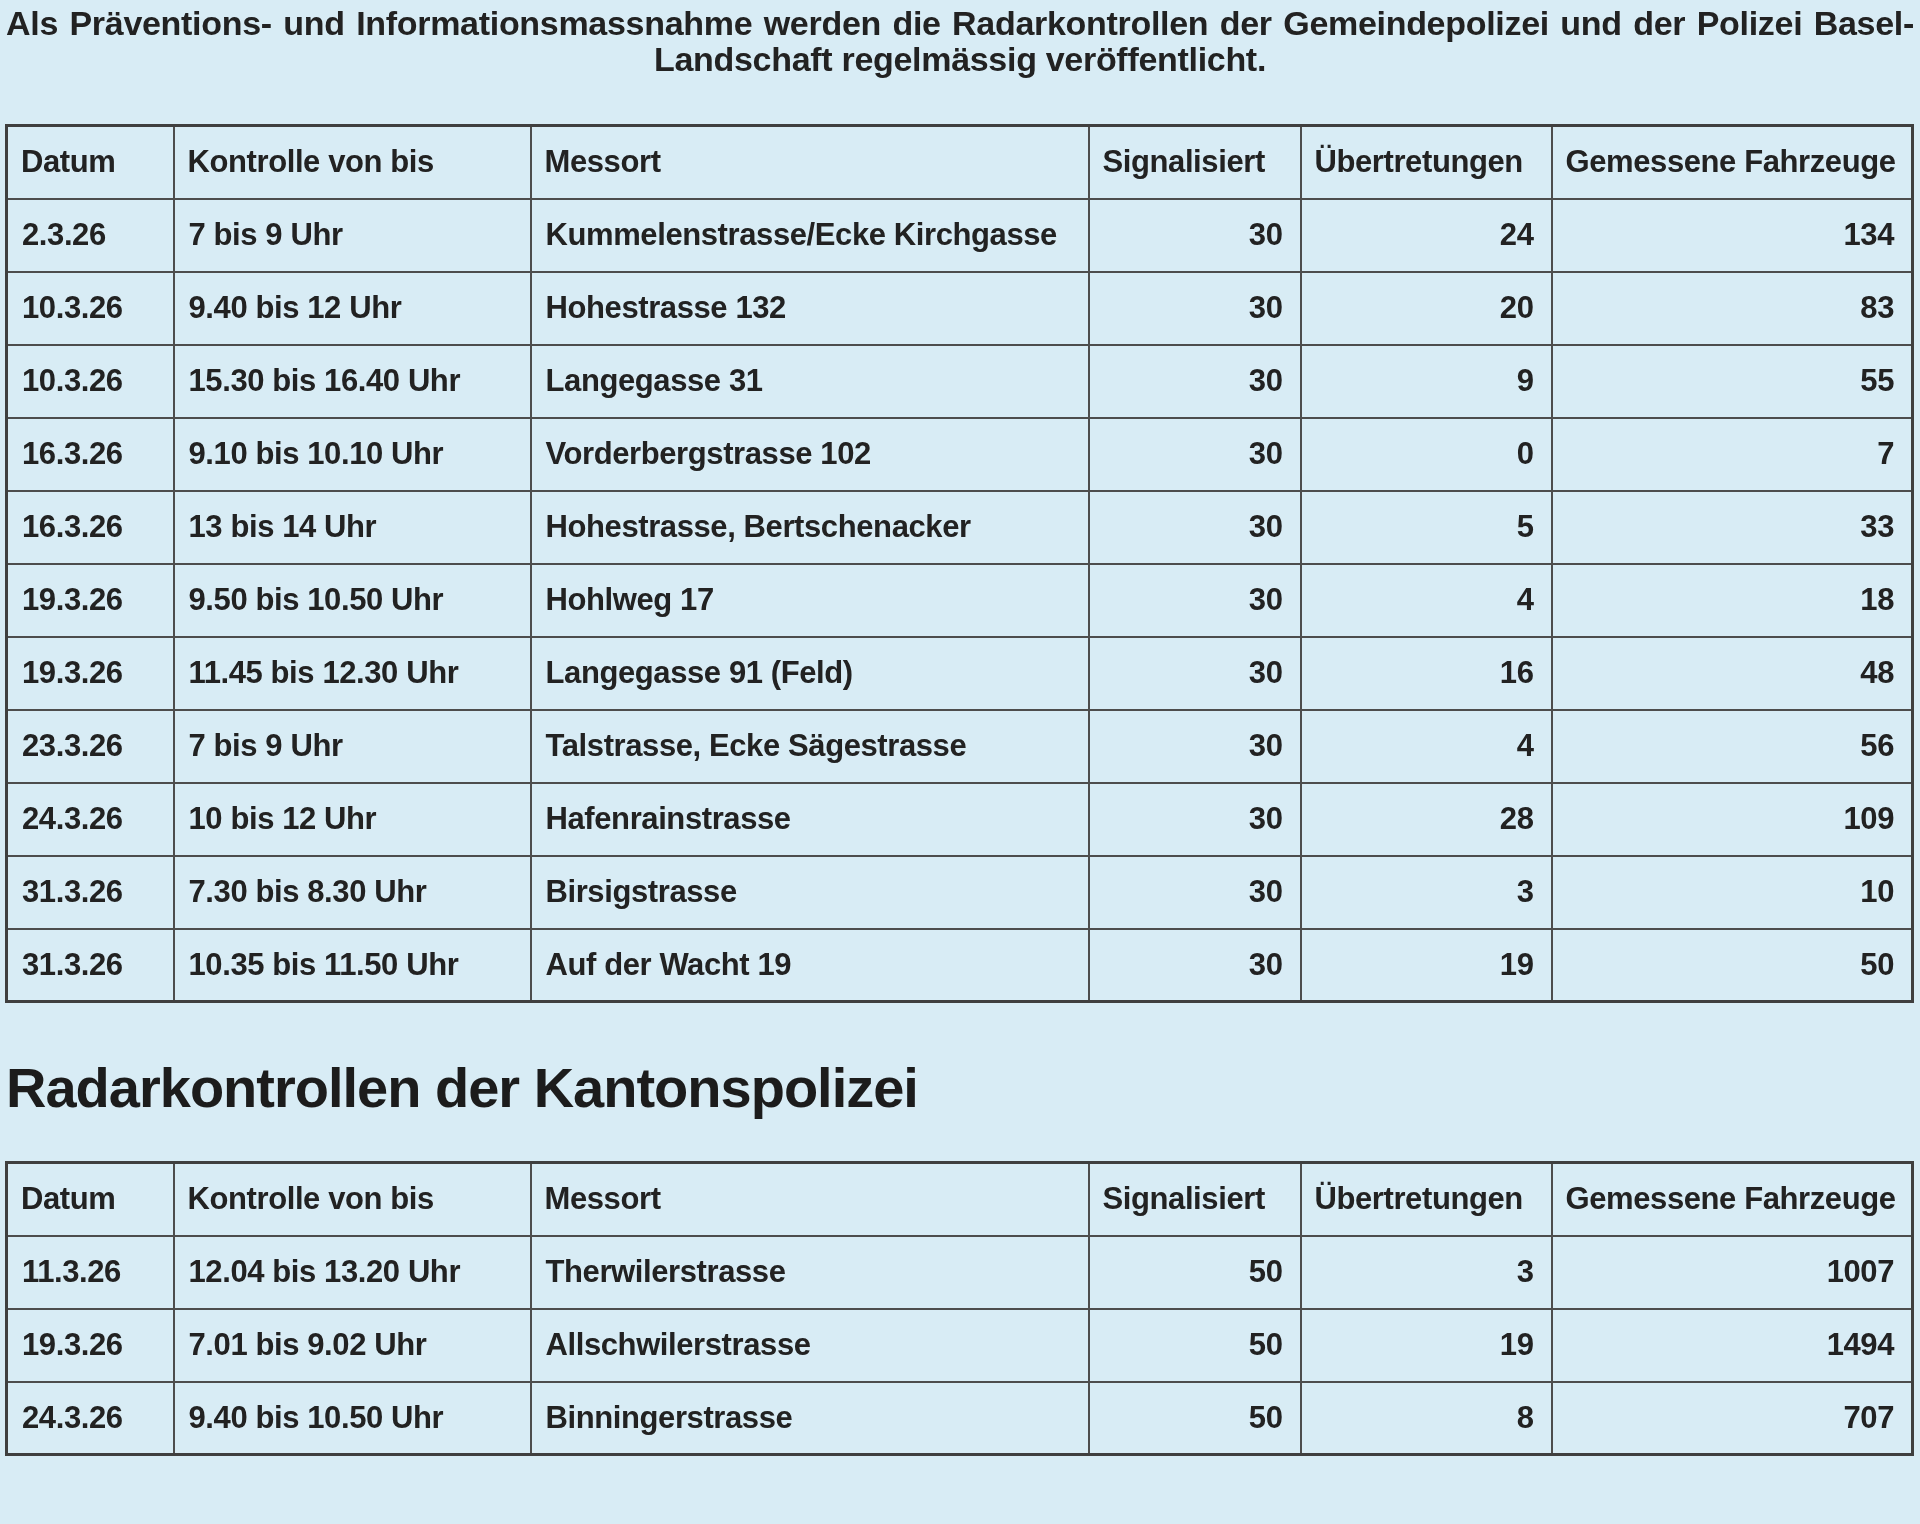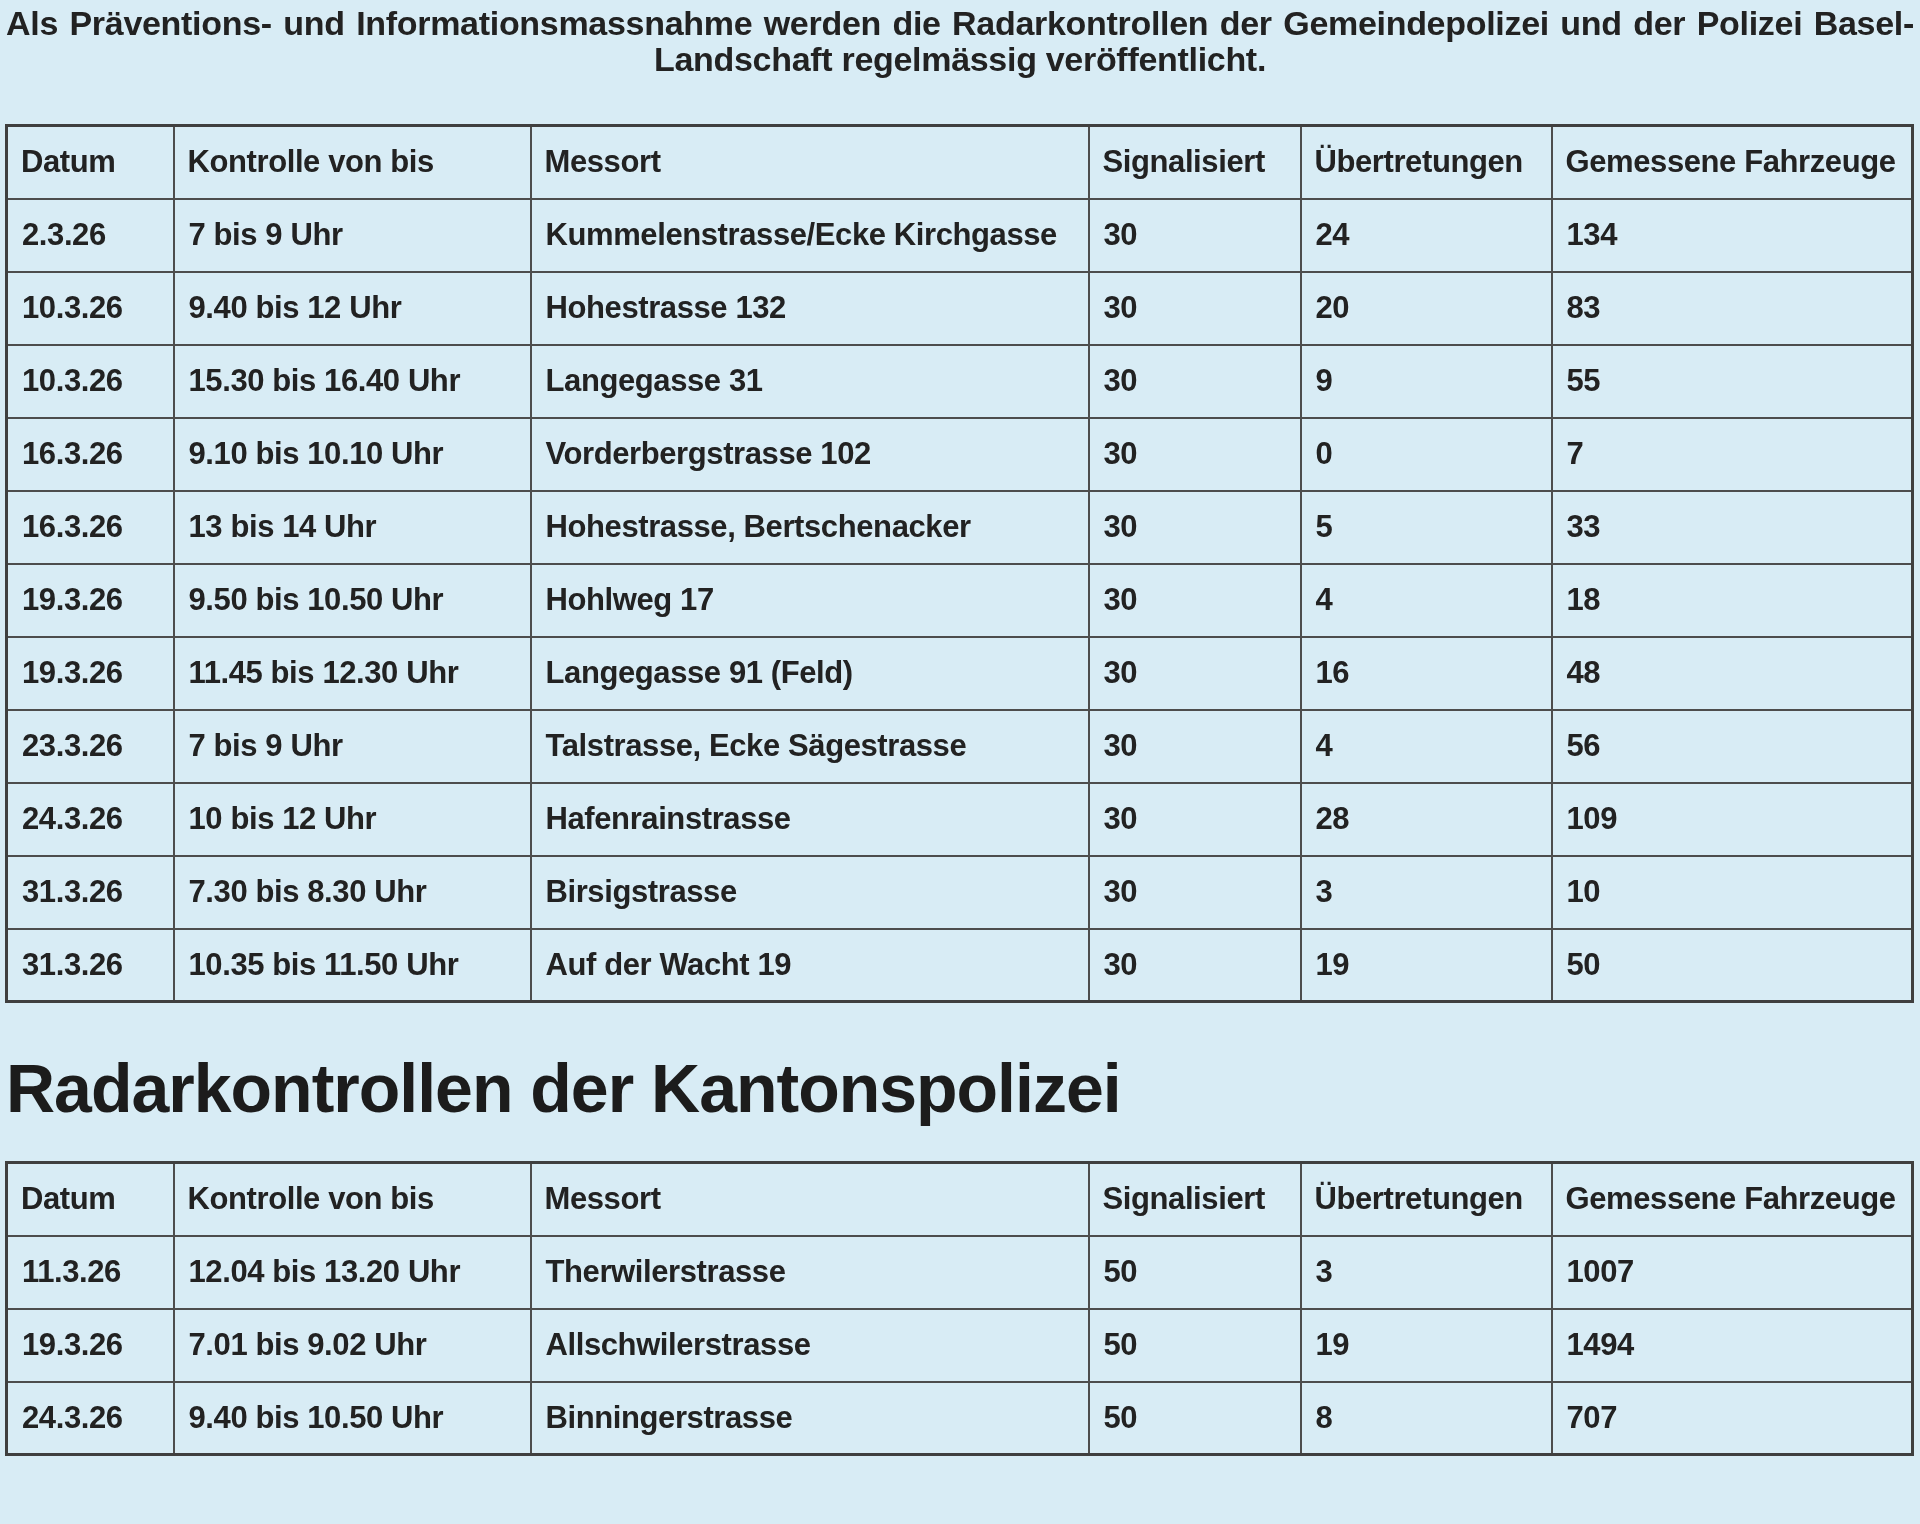--- a/index.html
+++ b/index.html
@@ -51,29 +51,29 @@
     white-space: nowrap;
     vertical-align: middle;
     font-weight: 600;
   }
   table.radar th {
     font-weight: 700;
     text-align: left;
     padding-left: 13px;
   }
   table.radar td.num {
-    text-align: left;
+    text-align: right;
     padding-right: 17px;
   }
   table.tbl1 { margin-top: 47px; }
   table.tbl2 { margin-top: 0; }
   
   h1.section-heading {
     margin: 52px 0 40px 6px;
-    font-size: 68px;
+    font-size: 56px;
     line-height: 66px;
     font-weight: 700;
     letter-spacing: -1px;
     color: #1c1c1c;
   }
   
   col.c-datum   { width: 167px; }
   col.c-zeit    { width: 357px; }
   col.c-ort     { width: 558px; }
   col.c-sig     { width: 212px; }

